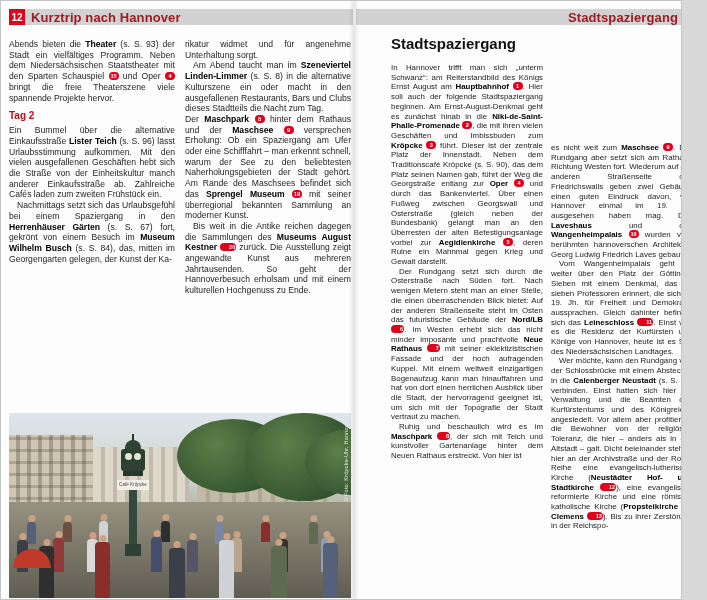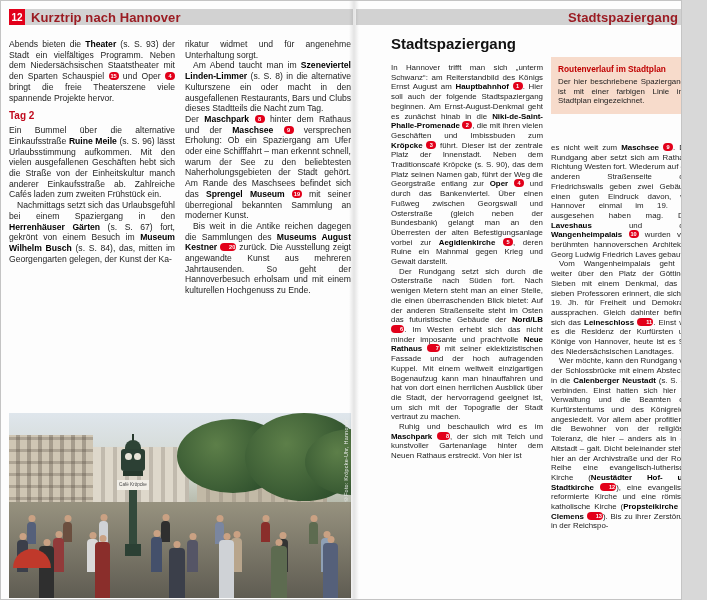--- a/index.html
+++ b/index.html
@@ -80,21 +80,21 @@
     <div class="bartitle">Kurztrip nach Hannover</div>
   </div>
   <div class="pagebar right">
     <div class="bartitle">Stadtspaziergang</div>
     <div class="pagenum">13</div>
   </div>
 
   <div class="col lp" style="left:8px;top:38px;width:166px;height:372px;">
       <p class="body">Abends bieten die <strong>Theater</strong> (s. S. 93) der Stadt ein vielfältiges Programm. Neben dem Niedersächsischen Staatstheater mit den Sparten Schauspiel <span class="marker">15</span> und Oper <span class="marker">4</span> bringt die freie Theaterszene viele spannende Projekte hervor.</p>
       <h2 class="tagh">Tag 2</h2>
-      <p class="body">Ein Bummel über die alternative Einkaufsstraße <strong>Ruine Meile</strong> (s. S. 96) lässt Urlaubsstimmung aufkommen. Mit den vielen ausgefallenen Geschäften hebt sich die Straße von der Einheitskultur manch anderer Einkaufsstraße ab. Zahlreiche Cafés laden zum zweiten Frühstück ein.</p>
+      <p class="body">Ein Bummel über die alternative Einkaufsstraße <strong>Lister Teich</strong> (s. S. 96) lässt Urlaubsstimmung aufkommen. Mit den vielen ausgefallenen Geschäften hebt sich die Straße von der Einheitskultur manch anderer Einkaufsstraße ab. Zahlreiche Cafés laden zum zweiten Frühstück ein.</p>
       <p class="body ind">Nachmittags setzt sich das Urlaubsgefühl bei einem Spaziergang in den <strong>Herrenhäuser Gärten</strong> (s. S. 67) fort, gekrönt von einem Besuch im <strong>Museum Wilhelm Busch</strong> (s. S. 84), das, mitten im Georgengarten gelegen, der Kunst der Ka-</p>
     </div>
   <div class="col lp" style="left:184px;top:38px;width:166px;height:380px;">
       <p class="body">rikatur widmet und für angenehme Unterhaltung sorgt.</p>
       <p class="body ind">Am Abend taucht man im <strong>Szeneviertel Linden-Limmer</strong> (s. S. 8) in die alternative Kulturszene ein oder macht in den ausgefallenen Restaurants, Bars und Clubs dieses Stadtteils die Nacht zum Tag.</p>
       <p class="body">Der <strong>Maschpark</strong> <span class="marker">8</span> hinter dem Rathaus und der <strong>Maschsee</strong> <span class="marker">9</span> versprechen Erholung: Ob ein Spaziergang am Ufer oder eine Schifffahrt – man erkennt schnell, warum der See zu den beliebtesten Naherholungsgebieten der Stadt gehört. Am Rande des Maschsees befindet sich das <strong>Sprengel Museum</strong> <span class="marker">19</span> mit seiner überregional bekannten Sammlung an moderner Kunst.</p>
       <p class="body ind">Bis weit in die Antike reichen dagegen die Sammlungen des <strong>Museums August Kestner</strong> <span class="marker">20</span> zurück. Die Ausstellung zeigt angewandte Kunst aus mehreren Jahrtausenden. So geht der Hannoverbesuch erholsam und mit einem kulturellen Hochgenuss zu Ende.</p>
     </div>
 
   <div class="photo">
@@ -139,24 +139,20 @@
       <div class="sign">Café Kröpcke</div>
       <div class="pillar"></div>
       <div class="base"></div>
     </div>
 
     <span class="credit">©Foto: Kröpcke-Uhr, Hannover</span>
   </div>
 
   <div class="mainheading">Stadtspaziergang</div>
 
-  <div class="infobox">
-    <div class="ititle">Routenverlauf im Stadtplan</div>
-    <div class="ibody">Der hier beschriebene Spaziergang ist mit einer farbigen Linie im Stadtplan eingezeichnet.</div>
-  </div>
 
   <div class="col rp" style="left:390px;top:62px;width:152px;height:532px;">
       <p class="body">In Hannover trifft man sich „unterm Schwanz“: am Reiterstandbild des Königs Ernst August am <strong>Hauptbahnhof</strong> <span class="marker">1</span>. Hier soll auch der folgende Stadtspaziergang beginnen. Am Ernst-August-Denkmal geht es zunächst hinab in die <strong>Niki-de-Saint-Phalle-Promenade</strong> <span class="marker">2</span>, die mit ihren vielen Geschäften und Imbissbuden zum <strong>Kröpcke</strong> <span class="marker">3</span> führt. Dieser ist der zentrale Platz der Innenstadt. Neben dem Traditionscafé Kröpcke (s. S. 90), das dem Platz seinen Namen gab, führt der Weg die Georgstraße entlang zur <strong>Oper</strong> <span class="marker">4</span> und durch das Bankenviertel. Über einen Fußweg zwischen Georgswall und Osterstraße (gleich neben der Bundesbank) gelangt man an den Überresten der alten Befestigungsanlage vorbei zur <strong>Aegidienkirche</strong> <span class="marker">5</span>, deren Ruine ein Mahnmal gegen Krieg und Gewalt darstellt.</p>
       <p class="body ind">Der Rundgang setzt sich durch die Osterstraße nach Süden fort. Nach wenigen Metern steht man an einer Stelle, die einen überraschenden Blick bietet: Auf der anderen Straßenseite steht im Osten das futuristische Gebäude der <strong>Nord/LB</strong> <span class="marker">6</span>. Im Westen erhebt sich das nicht minder imposante und prachtvolle <strong>Neue Rathaus</strong> <span class="marker">7</span> mit seiner eklektizistischen Fassade und der hoch aufragenden Kuppel. Mit einem weltweit einzigartigen Bogenaufzug kann man hinauffahren und hat von dort einen herrlichen Ausblick über die Stadt, der hervorragend geeignet ist, um sich mit der Topografie der Stadt vertraut zu machen.</p>
       <p class="body ind">Ruhig und beschaulich wird es im <strong>Maschpark</strong> <span class="marker">8</span>, der sich mit Teich und kunstvoller Gartenanlage hinter dem Neuen Rathaus erstreckt. Von hier ist</p>
     </div>
   <div class="col rp" style="left:550px;top:142px;width:141px;height:452px;">
       <p class="body">es nicht weit zum <strong>Maschsee</strong> <span class="marker">9</span>. Der Rundgang aber setzt sich am Rathaus Richtung Westen fort. Wiederum auf der anderen Straßenseite des Friedrichswalls geben zwei Gebäude einen guten Eindruck davon, wie Hannover einmal im 19. Jh. ausgesehen haben mag. Das <strong>Laveshaus</strong> und das <strong>Wangenheimpalais</strong> <span class="marker">10</span> wurden vom berühmten hannoverschen Architekten Georg Ludwig Friedrich Laves gebaut.</p>
       <p class="body ind">Vom Wangenheimpalais geht es weiter über den Platz der Göttinger Sieben mit einem Denkmal, das an sieben Professoren erinnert, die sich im 19. Jh. für Freiheit und Demokratie aussprachen. Gleich dahinter befindet sich das <strong>Leineschloss</strong> <span class="marker">11</span>. Einst war es die Residenz der Kurfürsten und Könige von Hannover, heute ist es Sitz des Niedersächsischen Landtages.</p>
       <p class="body ind">Wer möchte, kann den Rundgang von der Schlossbrücke mit einem Abstecher in die <strong>Calenberger Neustadt</strong> (s. S. 54) verbinden. Einst hatten sich hier die Verwaltung und die Beamten des Kurfürstentums und des Königreichs angesiedelt. Vor allem aber profitierten die Bewohner von der religiösen Toleranz, die hier – anders als in der Altstadt – galt. Dicht beieinander stehen hier an der Archivstraße und der Roten Reihe eine evangelisch-lutherische Kirche (<strong>Neustädter Hof- und Stadtkirche</strong> <span class="marker">12</span>), eine evangelisch-reformierte Kirche und eine römisch-katholische Kirche (<strong>Propsteikirche St. Clemens</strong> <span class="marker">13</span>). Bis zu ihrer Zerstörung in der Reichspo-</p>

